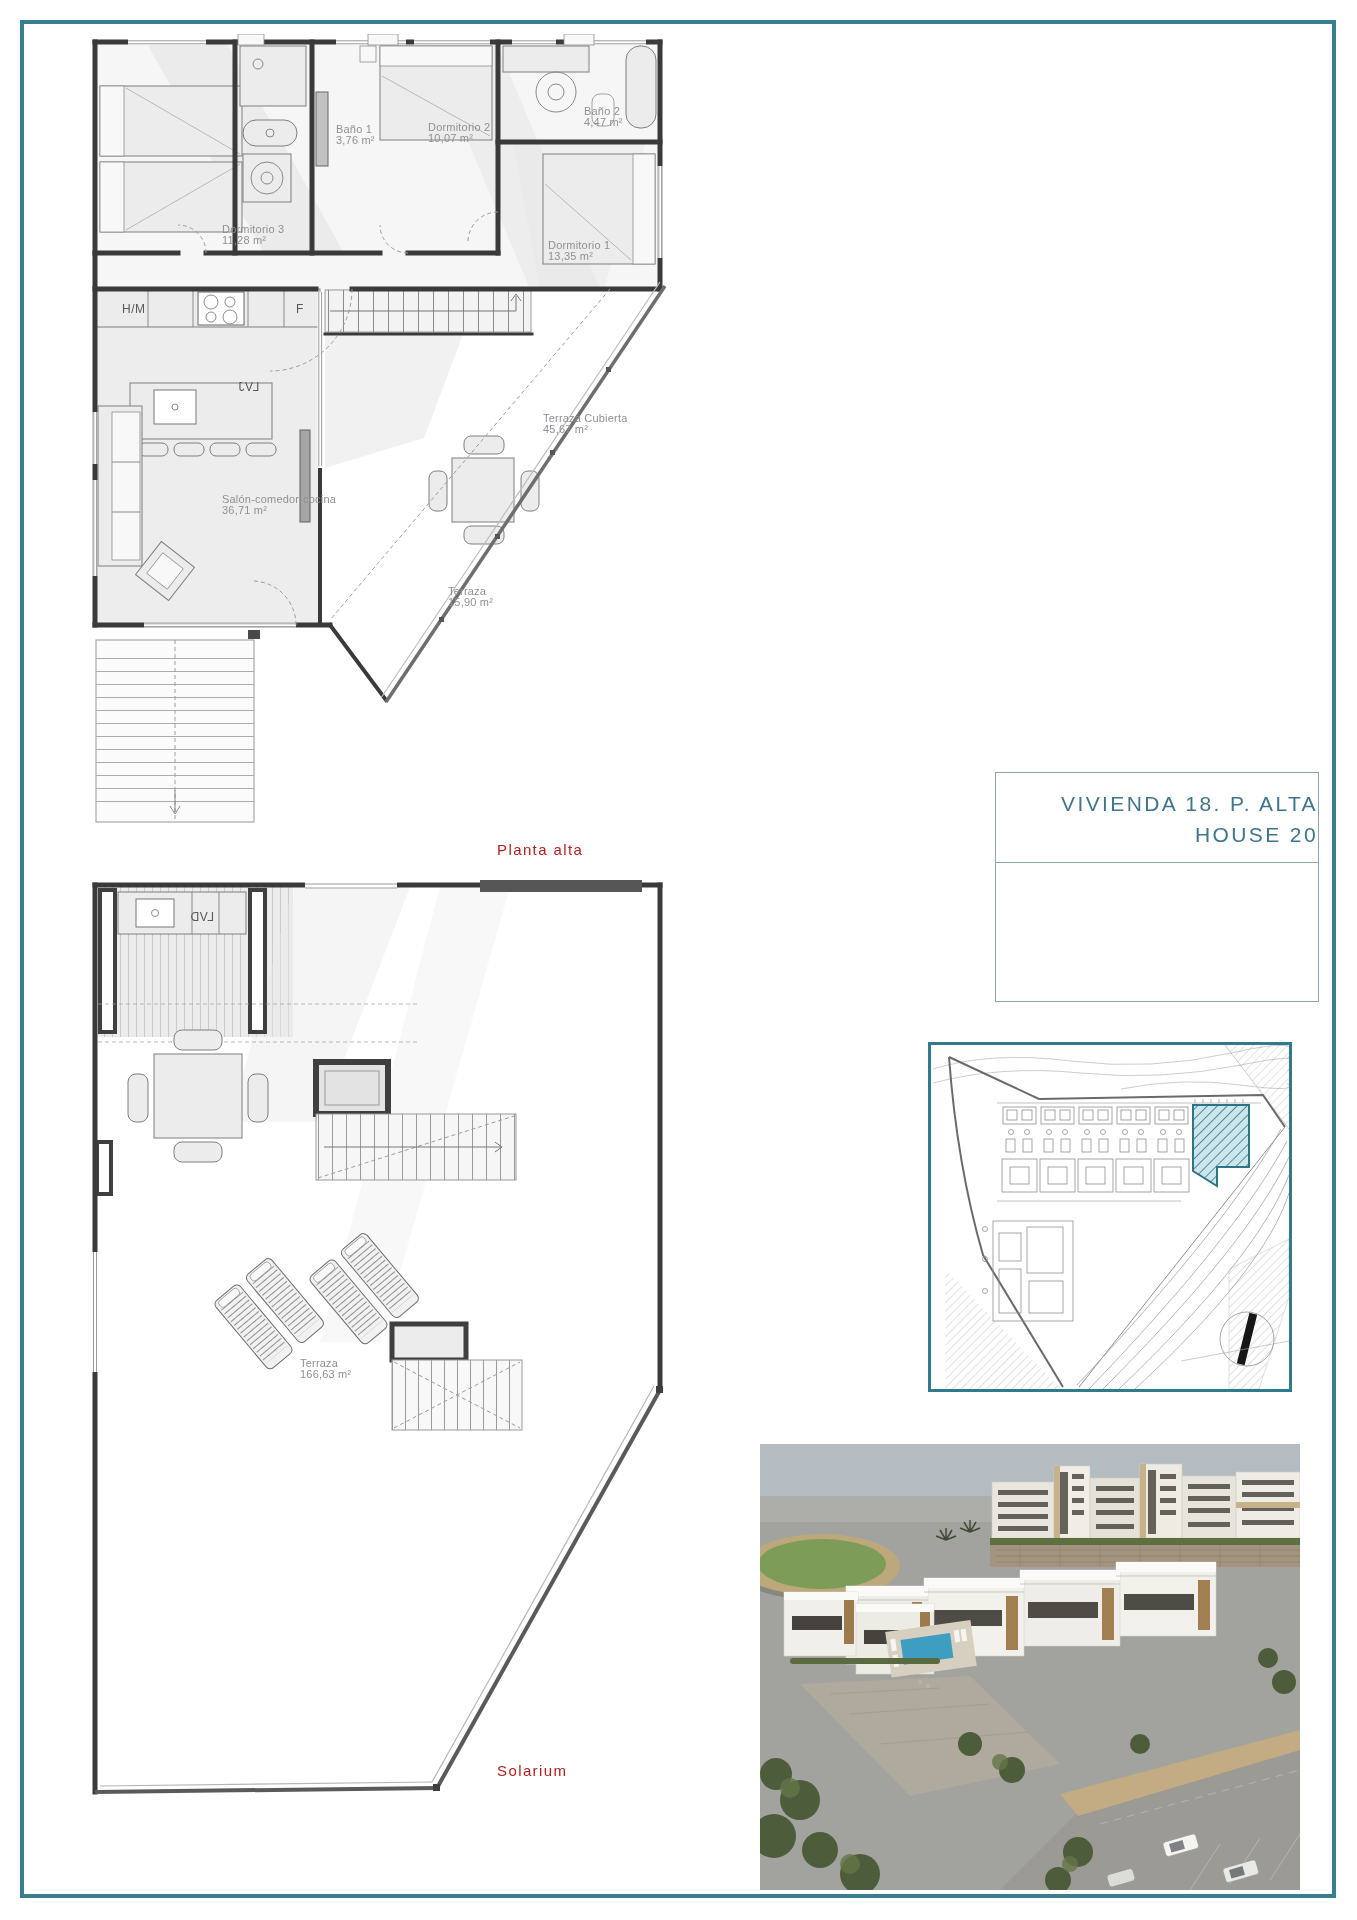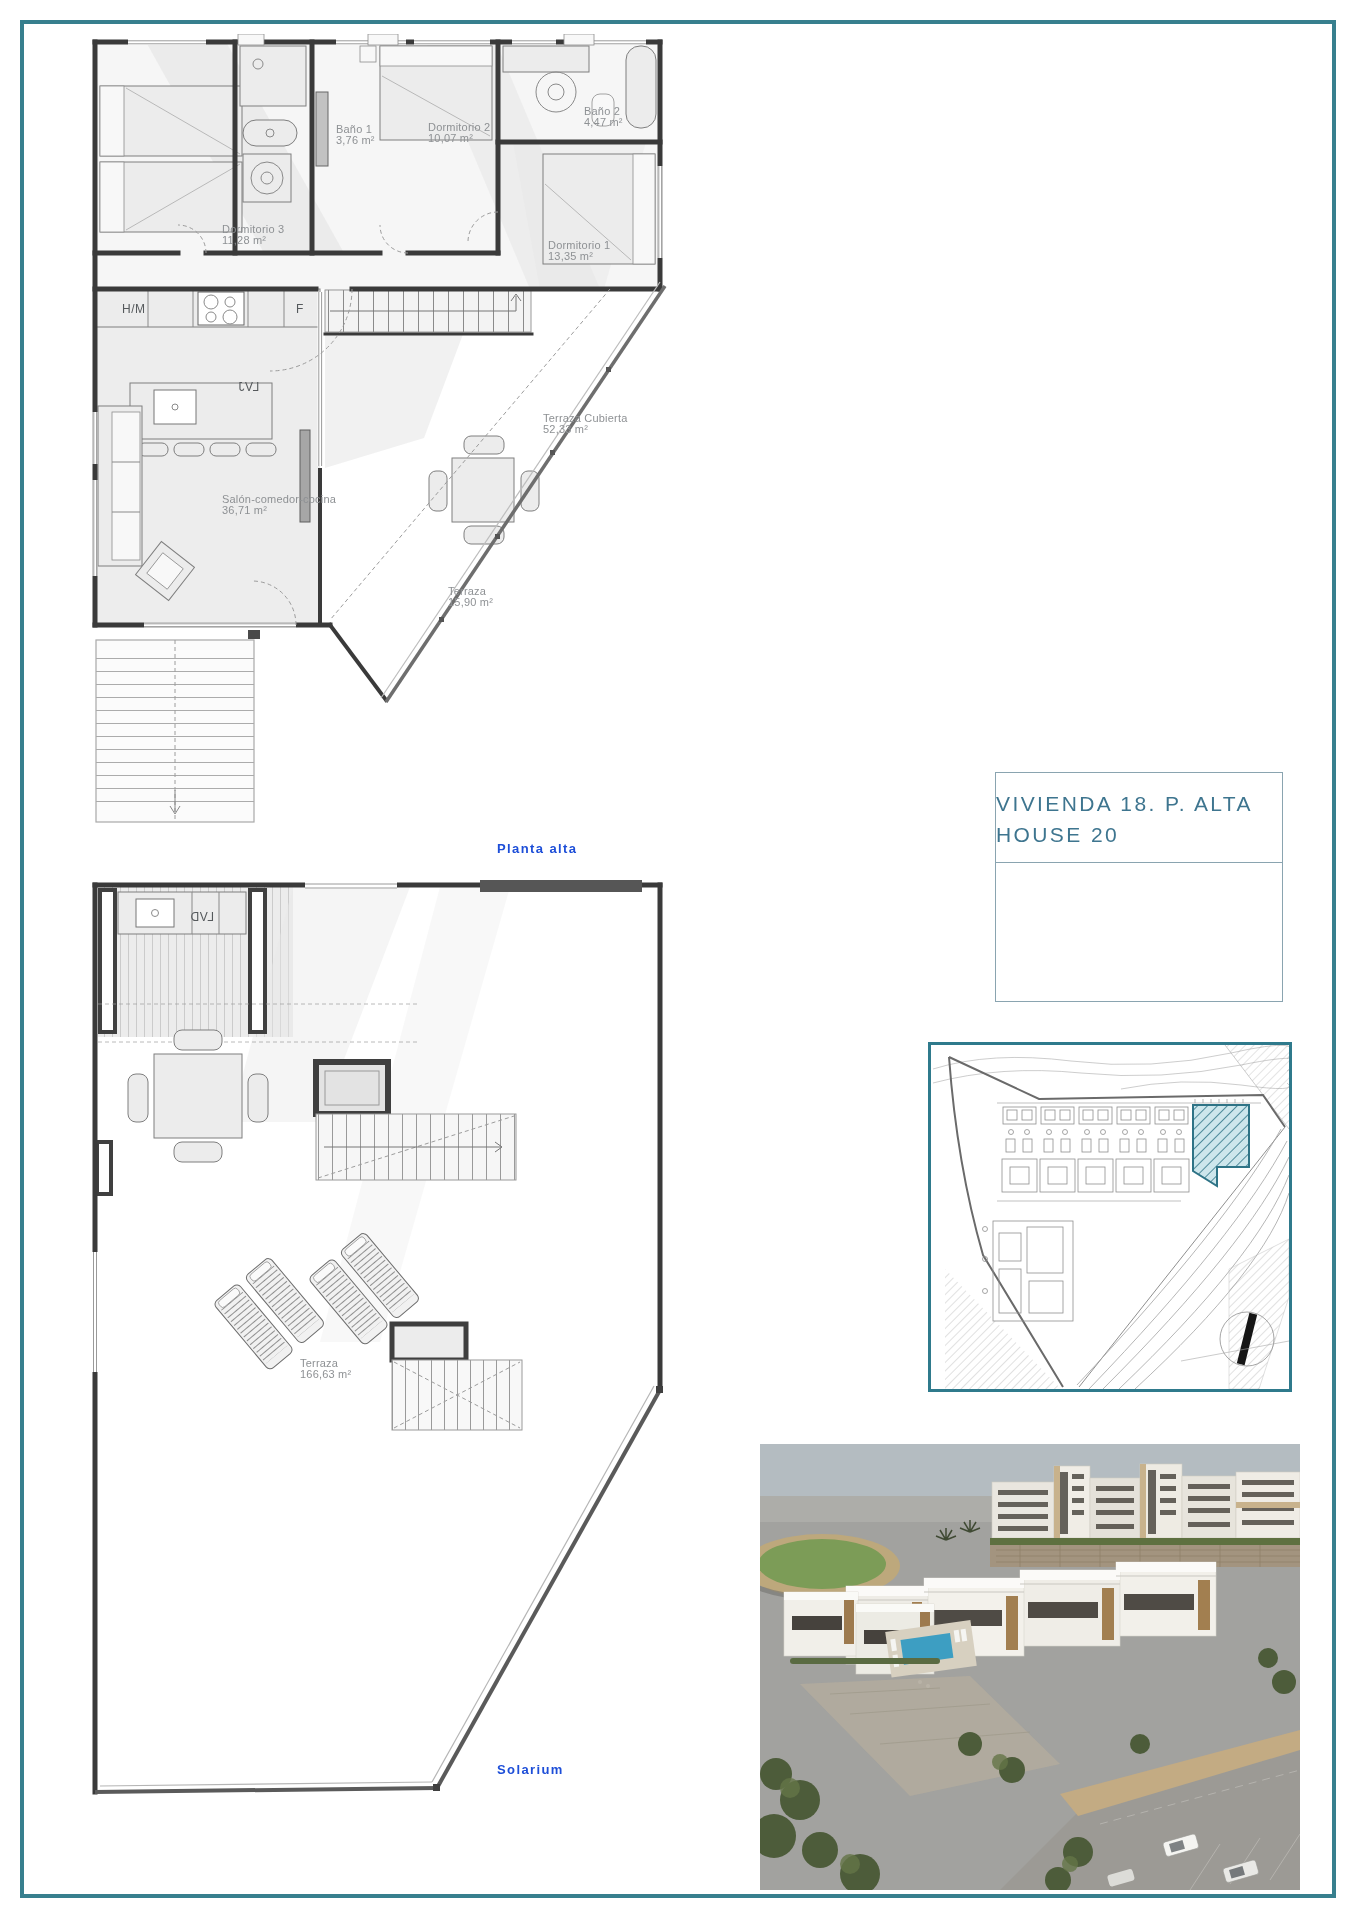--- a/index.html
+++ b/index.html
@@ -16,25 +16,25 @@
   .thin{stroke:#8a8a8a;stroke-width:1;fill:none;}
   .dash{stroke:#9c9c9c;stroke-width:1;fill:none;stroke-dasharray:4 3;}
   .win{stroke:#8f8f8f;stroke-width:.9;fill:none;}
   .wgap{fill:#ffffff;}
 
   
   .rlabel{position:absolute;color:#8e9194;font-size:11px;line-height:10.5px;letter-spacing:.2px;white-space:nowrap;}
   .rlabel span{display:block;}
   .applbl{position:absolute;color:#55595c;font-size:12px;font-weight:normal;letter-spacing:.5px;white-space:nowrap;}
   .mirror{transform:scaleX(-1);}
-  .caption{position:absolute;color:#1d4ed8;font-size:13px;letter-spacing:1.4px;white-space:nowrap;font-weight:bold;}
+  .caption{position:absolute;color:#b91c1c;font-size:15px;letter-spacing:1.4px;white-space:nowrap;}
 
   
-  .infobox{position:absolute;left:995px;top:772px;width:288px;height:230px;border:1px solid #8aa4b0;
-           color:#3e758f;text-align:left;box-sizing:border-box;}
+  .infobox{position:absolute;left:995px;top:772px;width:324px;height:230px;border:1px solid #8aa4b0;
+           color:#3e758f;text-align:right;box-sizing:border-box;}
   .infobox .ttl{padding-top:15px;font-size:21px;letter-spacing:2.4px;line-height:31px;}
   .infobox .hr{border-top:1px solid #8aa4b0;margin:12px 0 8px;}
   .infobox .tbl{font-size:13px;line-height:21.5px;letter-spacing:.3px;}
 
   .siteplan{position:absolute;left:928px;top:1042px;width:358px;height:344px;border:3px solid #2f7a8c;background:#fff;}
   .render{position:absolute;left:760px;top:1444px;width:540px;height:446px;}
 </style>
 </head>
 <body>
 
@@ -233,21 +233,21 @@
   <div class="rlabel" style="left:548px;top:240px">
     <span>Dormitorio 1</span>
       <span>13,35 m²</span>
   </div>
   <div class="rlabel" style="left:222px;top:494px">
     <span>Salón-comedor-cocina</span>
       <span>36,71 m²</span>
   </div>
   <div class="rlabel" style="left:543px;top:413px">
     <span>Terraza Cubierta</span>
-      <span>52,33 m²</span>
+      <span>45,67 m²</span>
   </div>
   <div class="rlabel" style="left:448px;top:586px">
     <span>Terraza</span>
       <span>15,90 m²</span>
   </div>
   <div class="applbl" style="left:122px;top:302px">H/M</div>
   <div class="applbl" style="left:296px;top:302px">F</div>
   <div class="applbl mirror" style="left:238px;top:380px">LVJ</div>
   <div class="caption" style="left:497px;top:841px">Planta alta</div>
 

